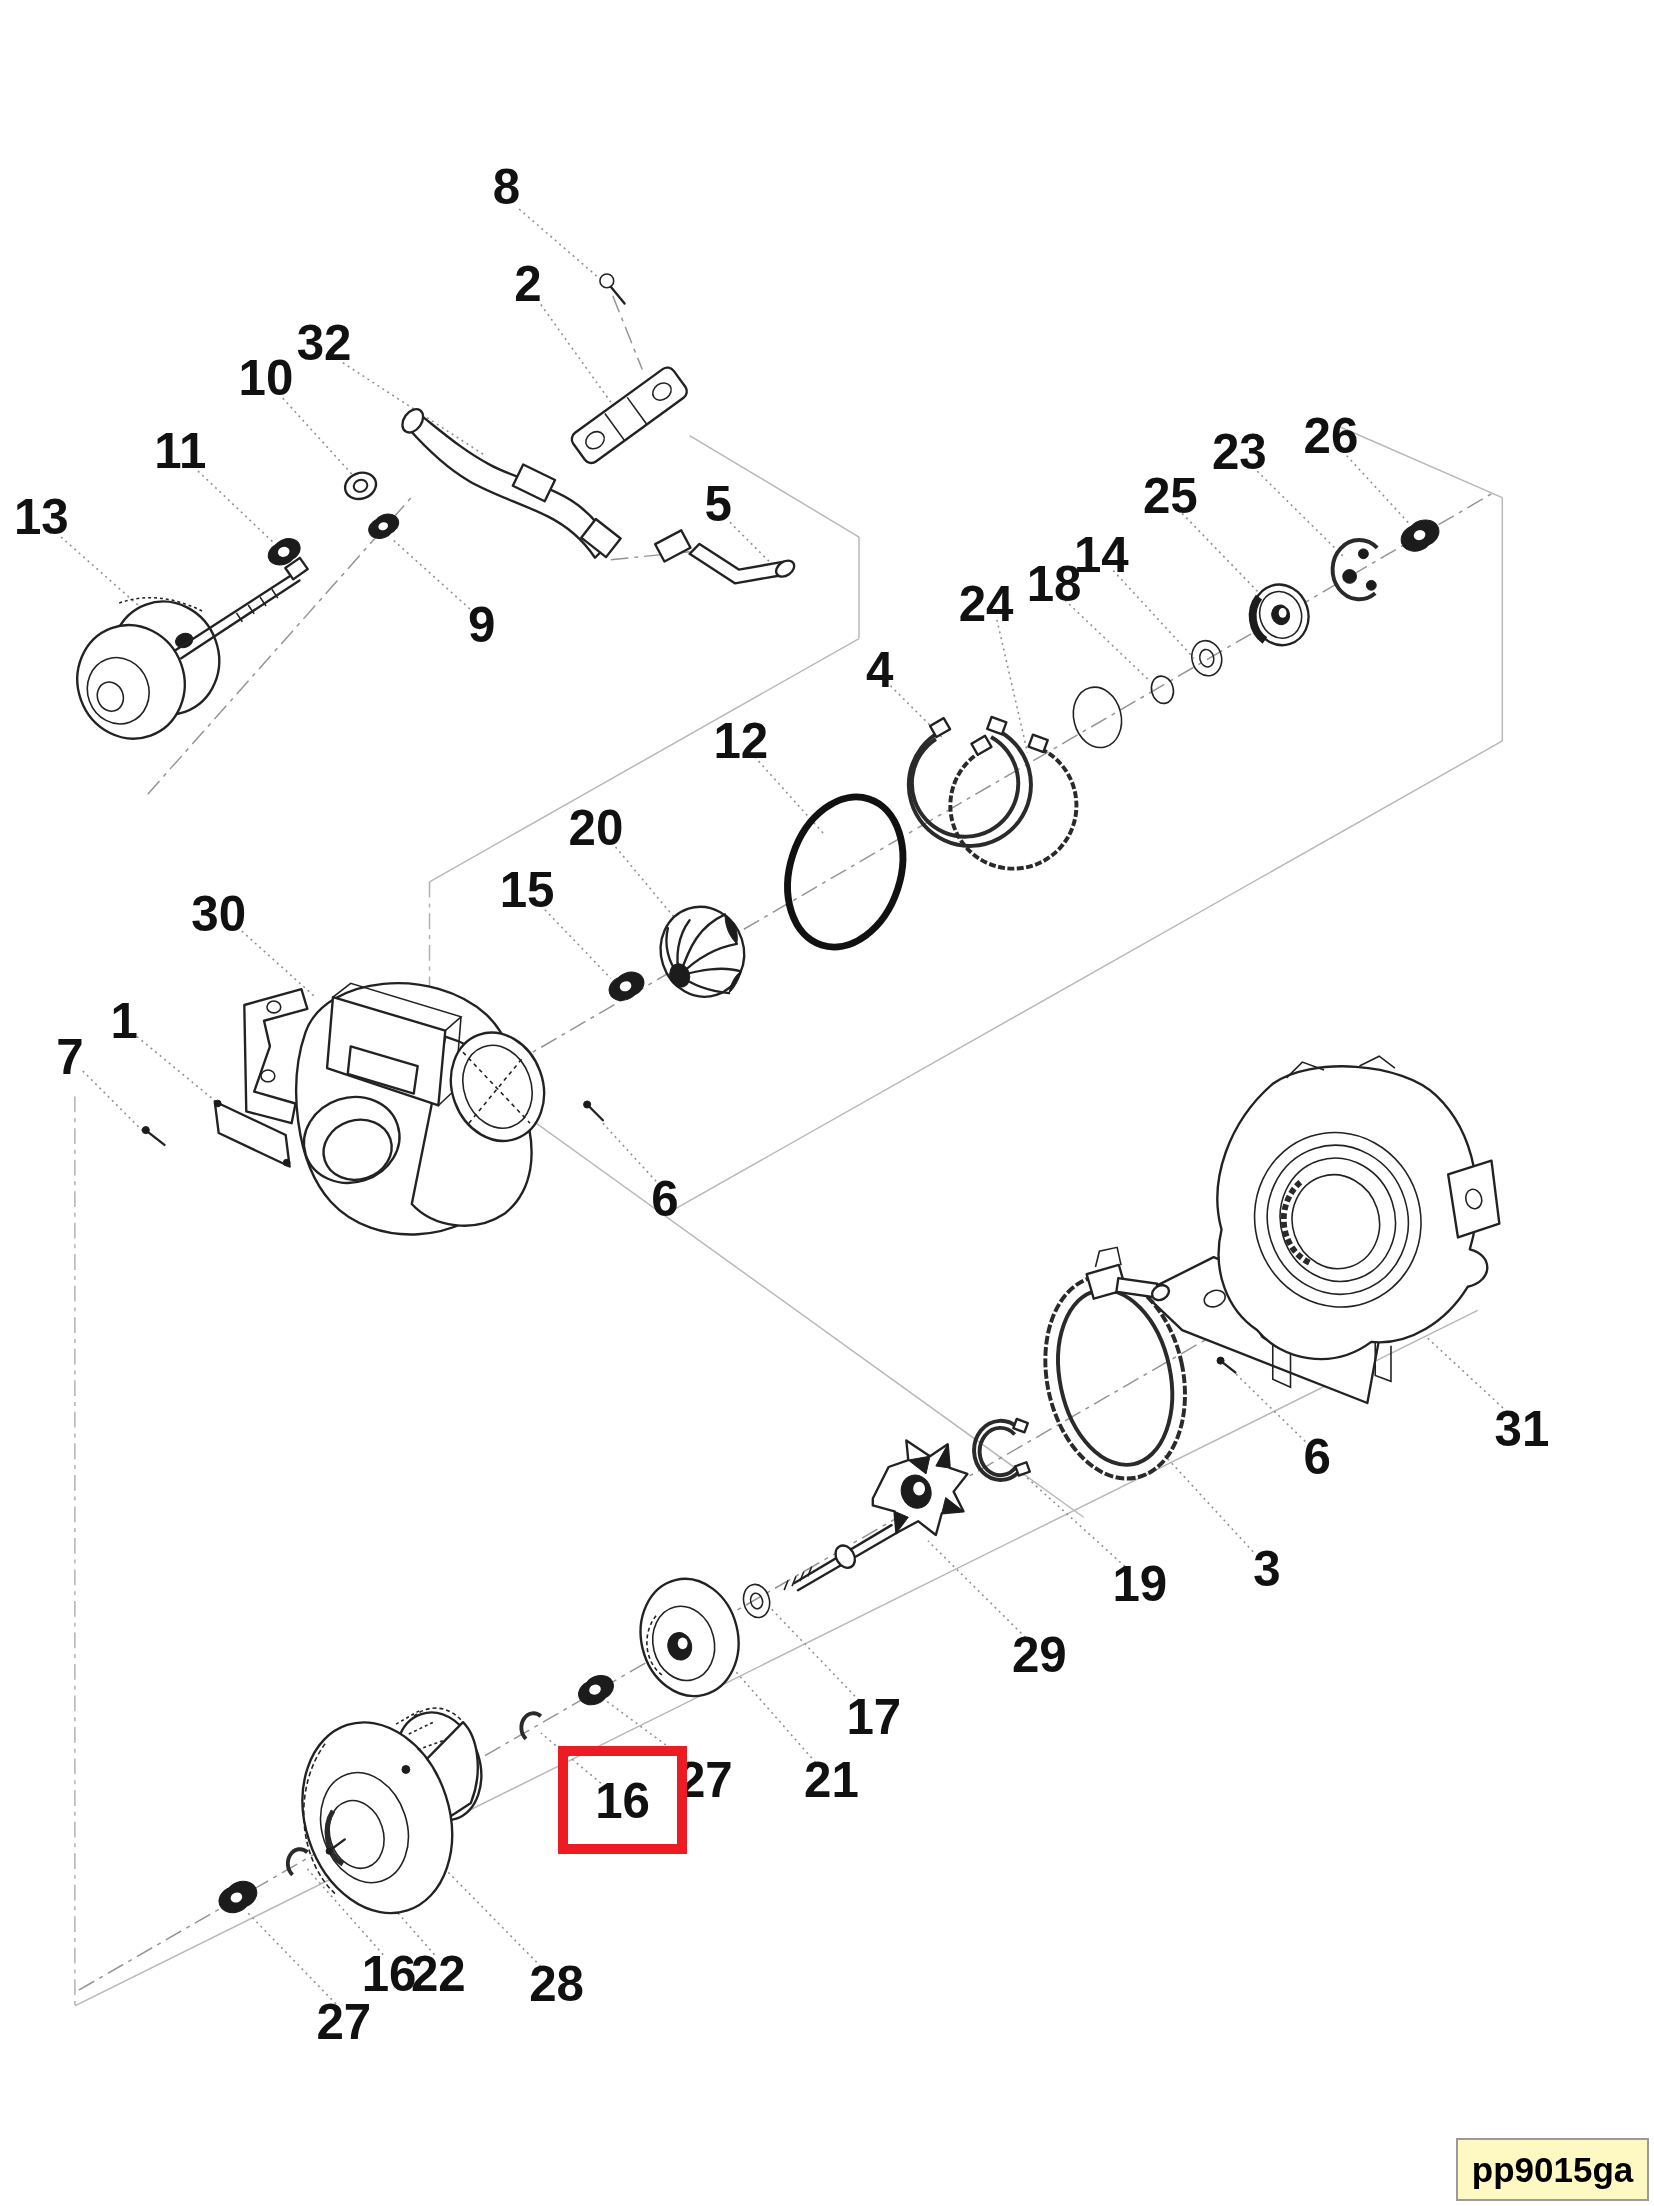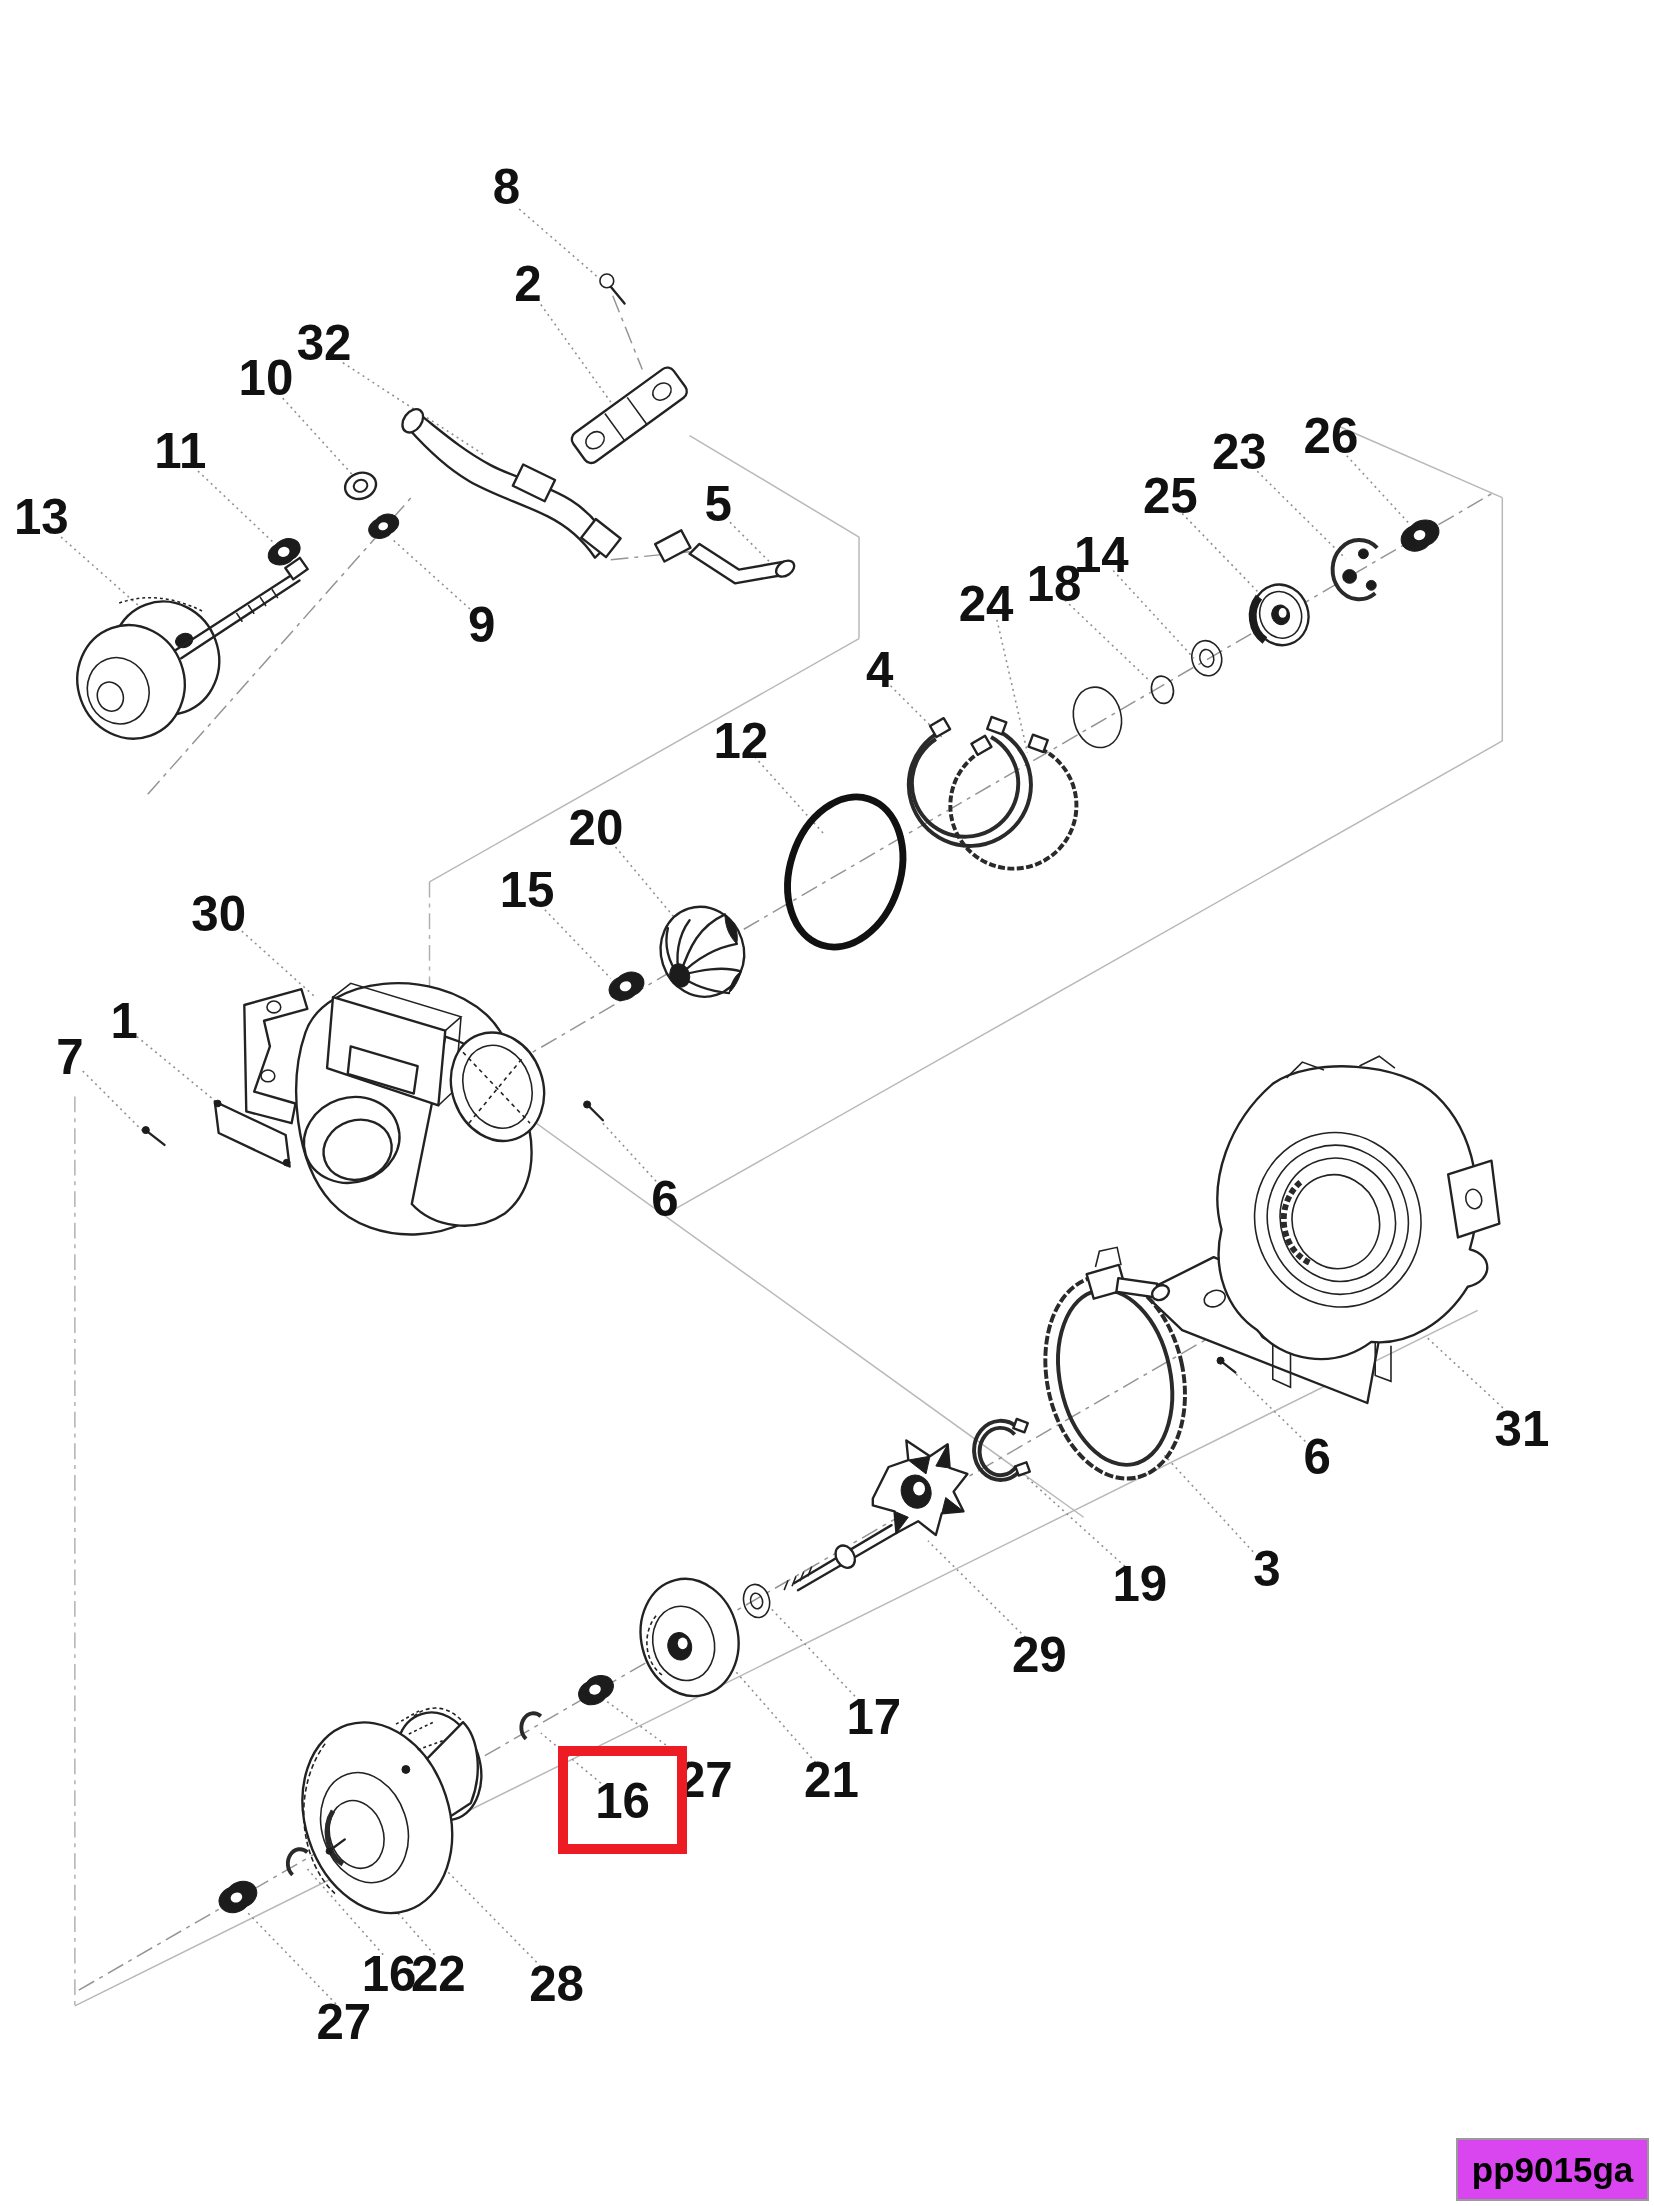--- a/index.html
+++ b/index.html
@@ -11,21 +11,21 @@
   .ln{fill:none;stroke:#222;stroke-width:2.4;stroke-linecap:round;stroke-linejoin:round;}
   .lnth{fill:none;stroke:#222;stroke-width:1.6;}
   .wfill{fill:#fff;stroke:#222;stroke-width:2.4;stroke-linejoin:round;}
   .dk{fill:#1c1c1c;stroke:#1c1c1c;stroke-width:1;}
   .leader{stroke:#8f8f8f;stroke-width:1.6;stroke-dasharray:2 4;fill:none;}
   .axis{stroke:#949494;stroke-width:1.5;stroke-dasharray:18 6 4 6;fill:none;}
   .frame{stroke:#b8b8b8;stroke-width:1.5;fill:none;}
   .framedd{stroke:#b0b0b0;stroke-width:1.5;stroke-dasharray:16 6 4 6;fill:none;}
   .oring{fill:none;stroke:#111;stroke-width:7;}
   .cring{fill:none;stroke:#2a2a2a;stroke-width:4;}
-  #codebox{position:absolute;border:2px solid #9a9a9a;background:#d946ef;display:flex;align-items:center;justify-content:center;}
+  #codebox{position:absolute;border:2px solid #9a9a9a;background:#fef9c3;display:flex;align-items:center;justify-content:center;}
   #redbox{position:absolute;border:10.8px solid #ed1c24;background:transparent;}
 </style>
 </head>
 <body>
 
 <div id="stage">
 <svg id="drawing" width="1655" height="2207" viewBox="0 0 1680 2240" xmlns="http://www.w3.org/2000/svg">
 
   <g id="frame-layer">
         <line x1="76" y1="1113" x2="76" y2="2036" class="framedd"></line>

